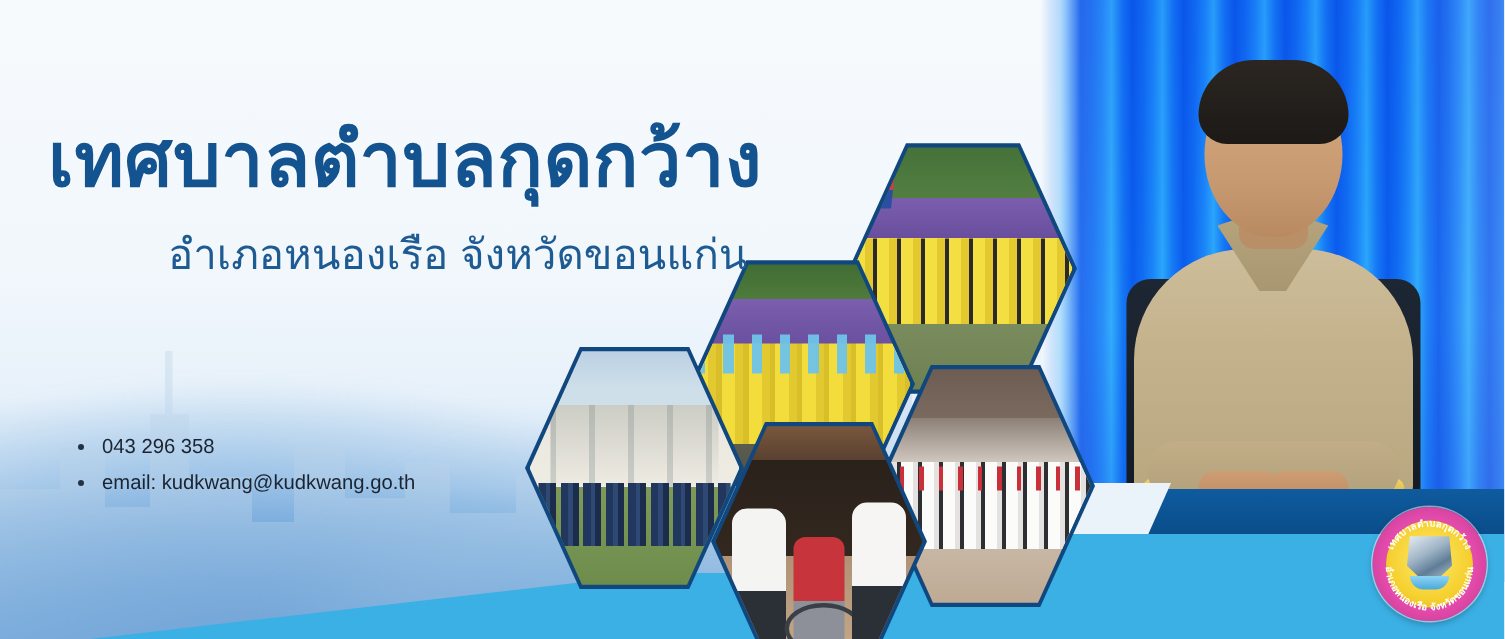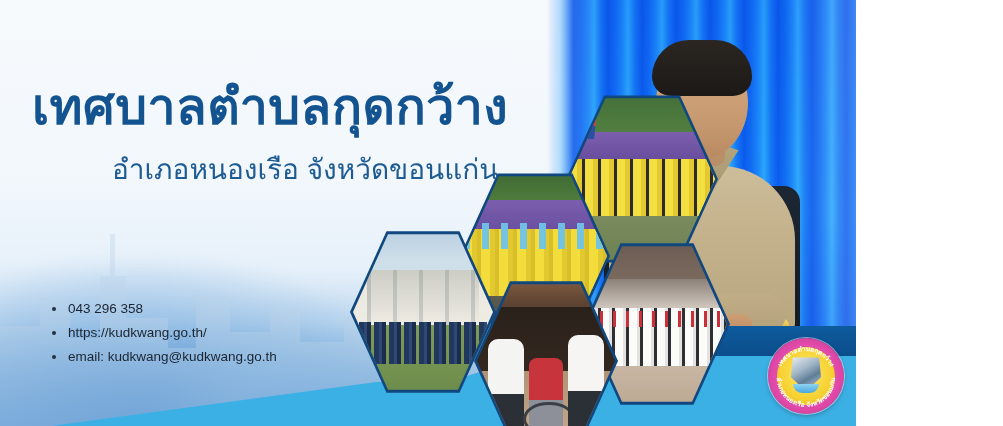--- a/index.html
+++ b/index.html
@@ -1,24 +1,23 @@
 <!DOCTYPE html>
 <html><head>
 <meta charset="utf-8">
 <title>Kudkwang Banner</title>
 <style>
   html,body{margin:0;padding:0;background:#fff;}
   body{font-family:"Liberation Sans","DejaVu Sans",sans-serif;}
 
   .banner{
     position:relative;
-    width:826px;height:426px;
+    width:1003px;height:426px;
     overflow:hidden;
     background:#f4f8fc;
-    padding-left:30px;
   }
 
   
   .bg-base{
     position:absolute;inset:0;
     background:
       linear-gradient(180deg,#f6fafd 0%,#f2f7fc 42%,#e7f1fa 62%,#cfe2f4 76%,#8ab6e0 90%,#5b9ad6 100%);
   }
   .bg-glow{
     position:absolute;left:-8%;bottom:-20%;
@@ -262,21 +261,21 @@
     white-space:nowrap;
   }
   .subtitle{
     position:absolute;left:112px;top:156px;
     font-size:28px;line-height:1;
     font-weight:400;
     color:#1d5b92;
     white-space:nowrap;
   }
   .contacts{
-    position:absolute;left:52px;top:301px;
+    position:absolute;left:52px;top:290px;
     list-style:none;margin:0;padding:0;
   }
   .contacts li{
     position:relative;
     padding-left:16px;
     margin-bottom:9px;
     font-size:13.5px;
     color:#1b2430;
     white-space:nowrap;
   }
@@ -427,23 +426,20 @@
   </div>
 
   <div class="title">เทศบาลตำบลกุดกว้าง</div>
   <div class="subtitle">อำเภอหนองเรือ จังหวัดขอนแก่น</div>
 
   <ul class="contacts">
     <li>
       <span>043 296 358</span>
     </li>
     <li>
-      <span>https://kudkwang.go.th/</span>
-    </li>
-    <li>
       <span>email: kudkwang@kudkwang.go.th</span>
     </li>
   </ul>
 
   <div class="seal">
     <div class="seal-inner"></div>
     <div class="seal-shield"></div>
     <div class="seal-wave"></div>
     <div class="seal-text">
       <svg viewBox="0 0 76 76">

